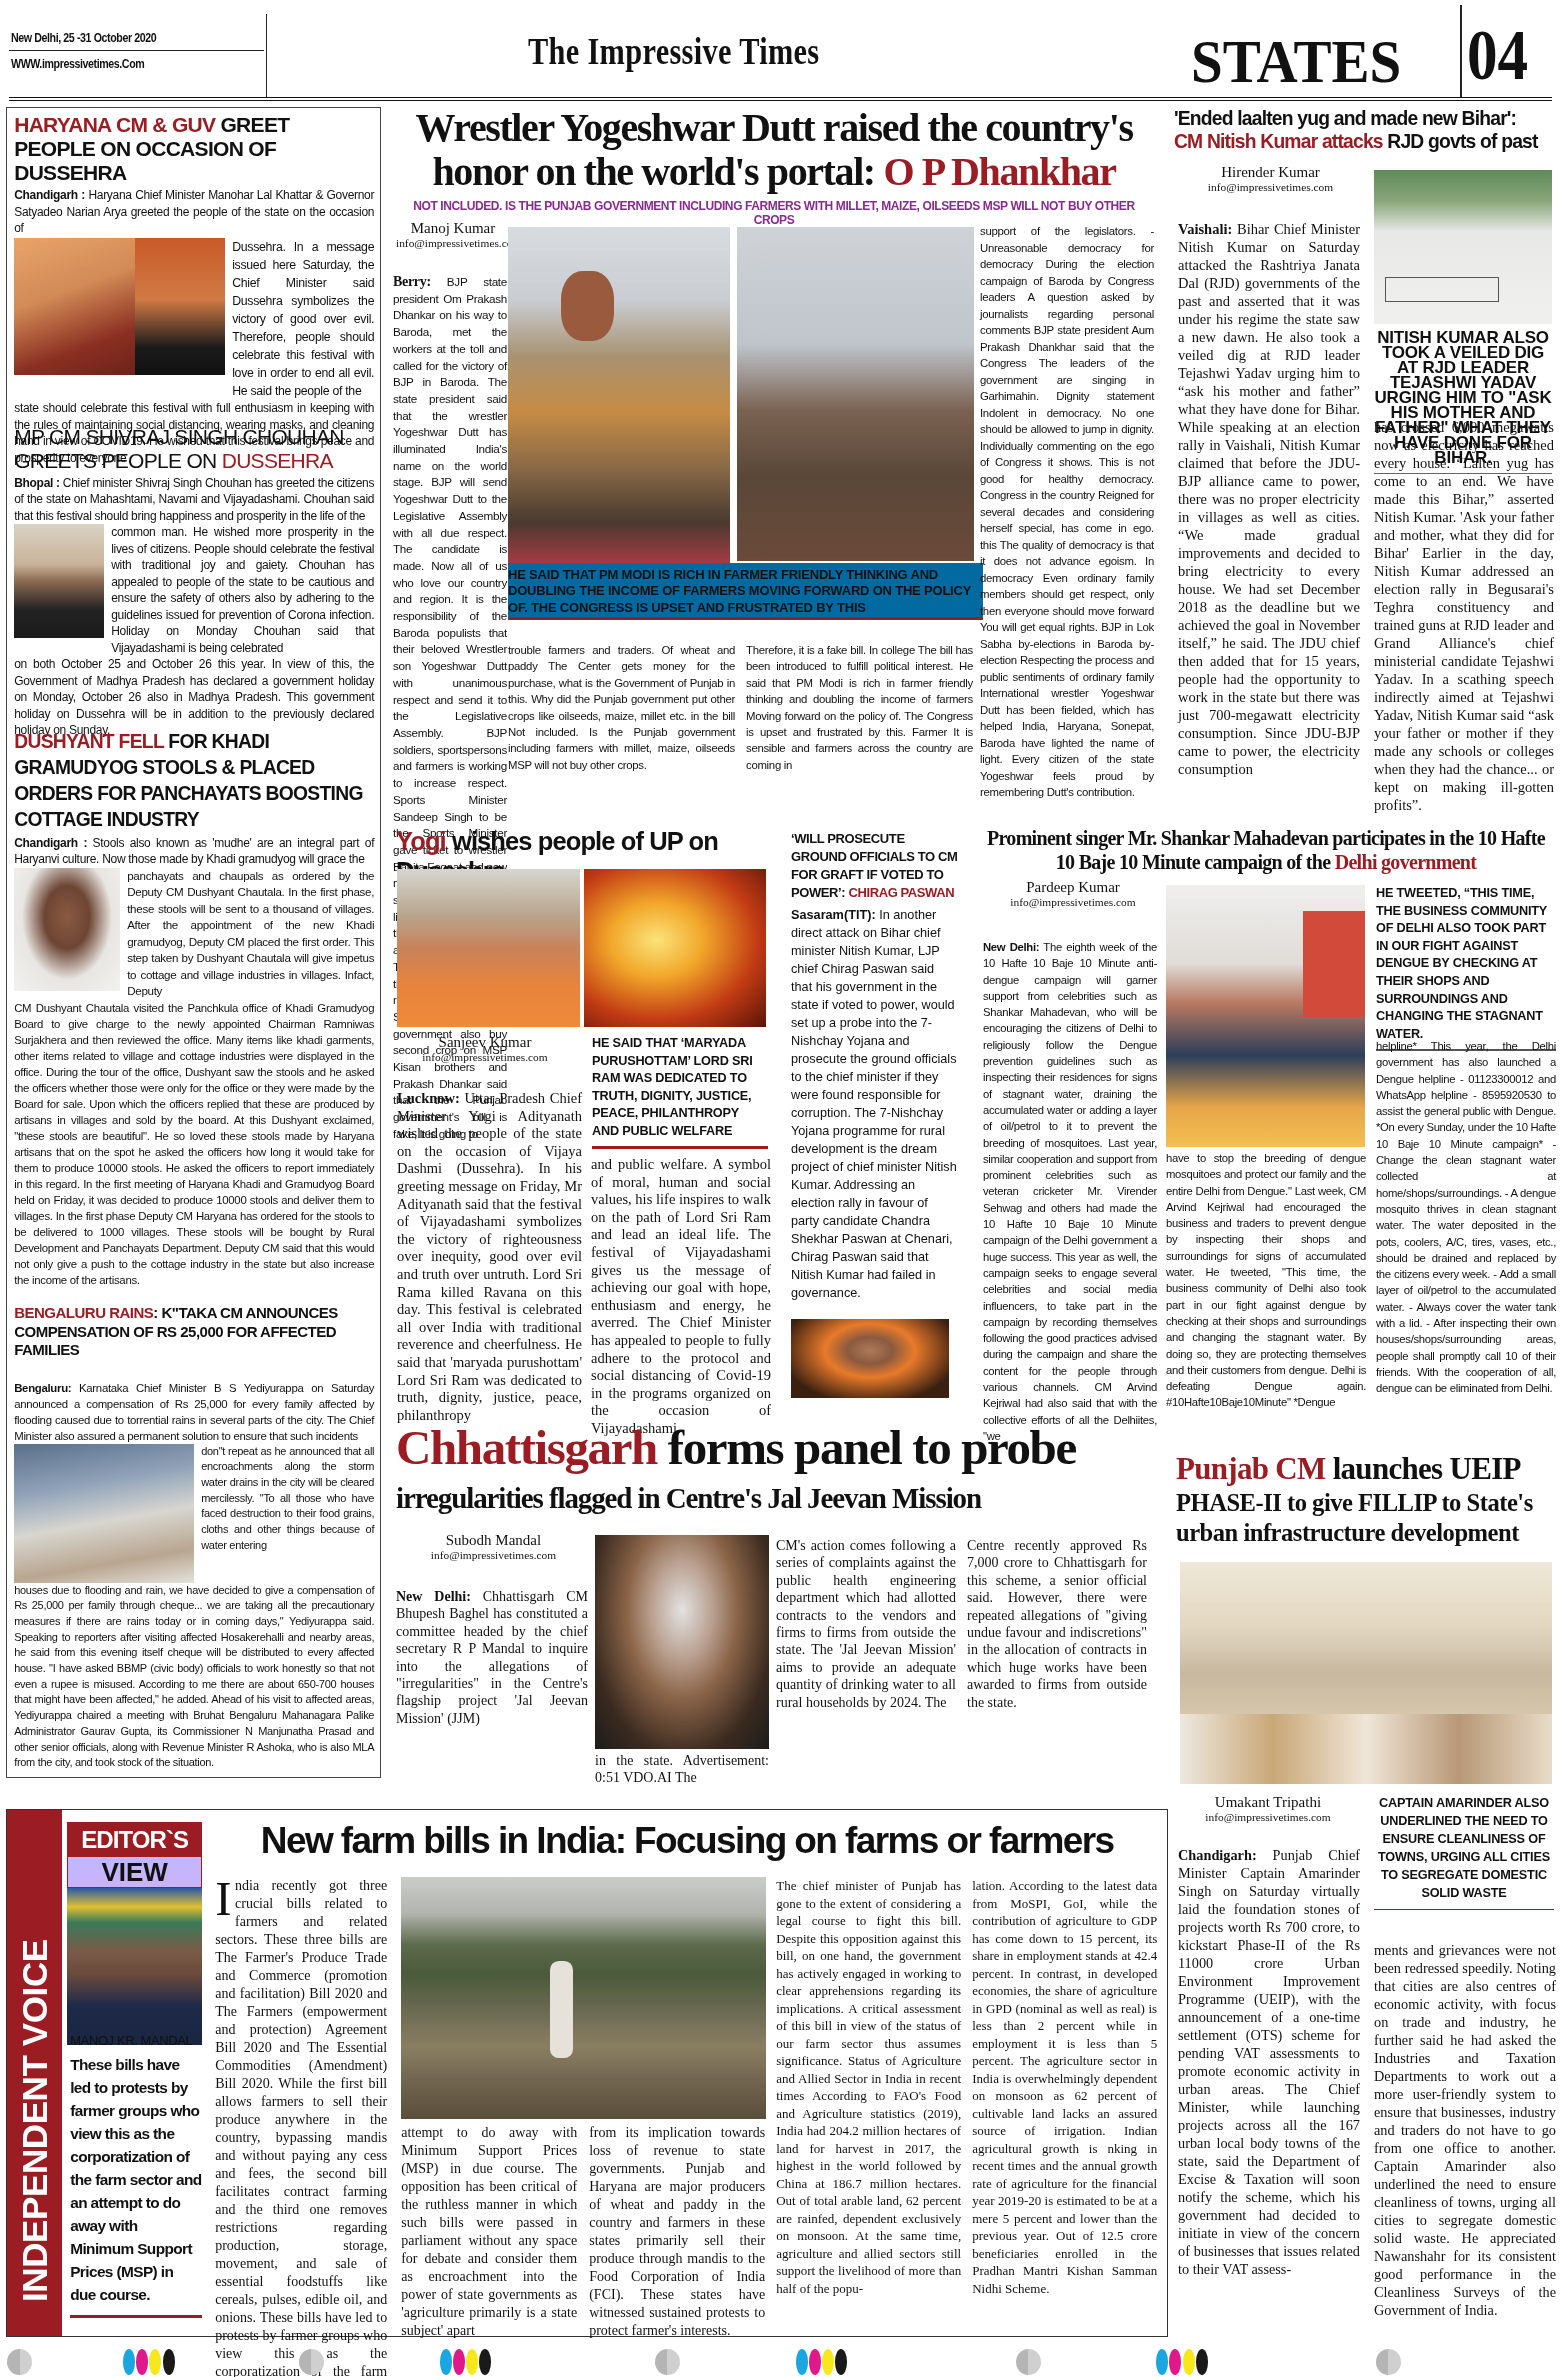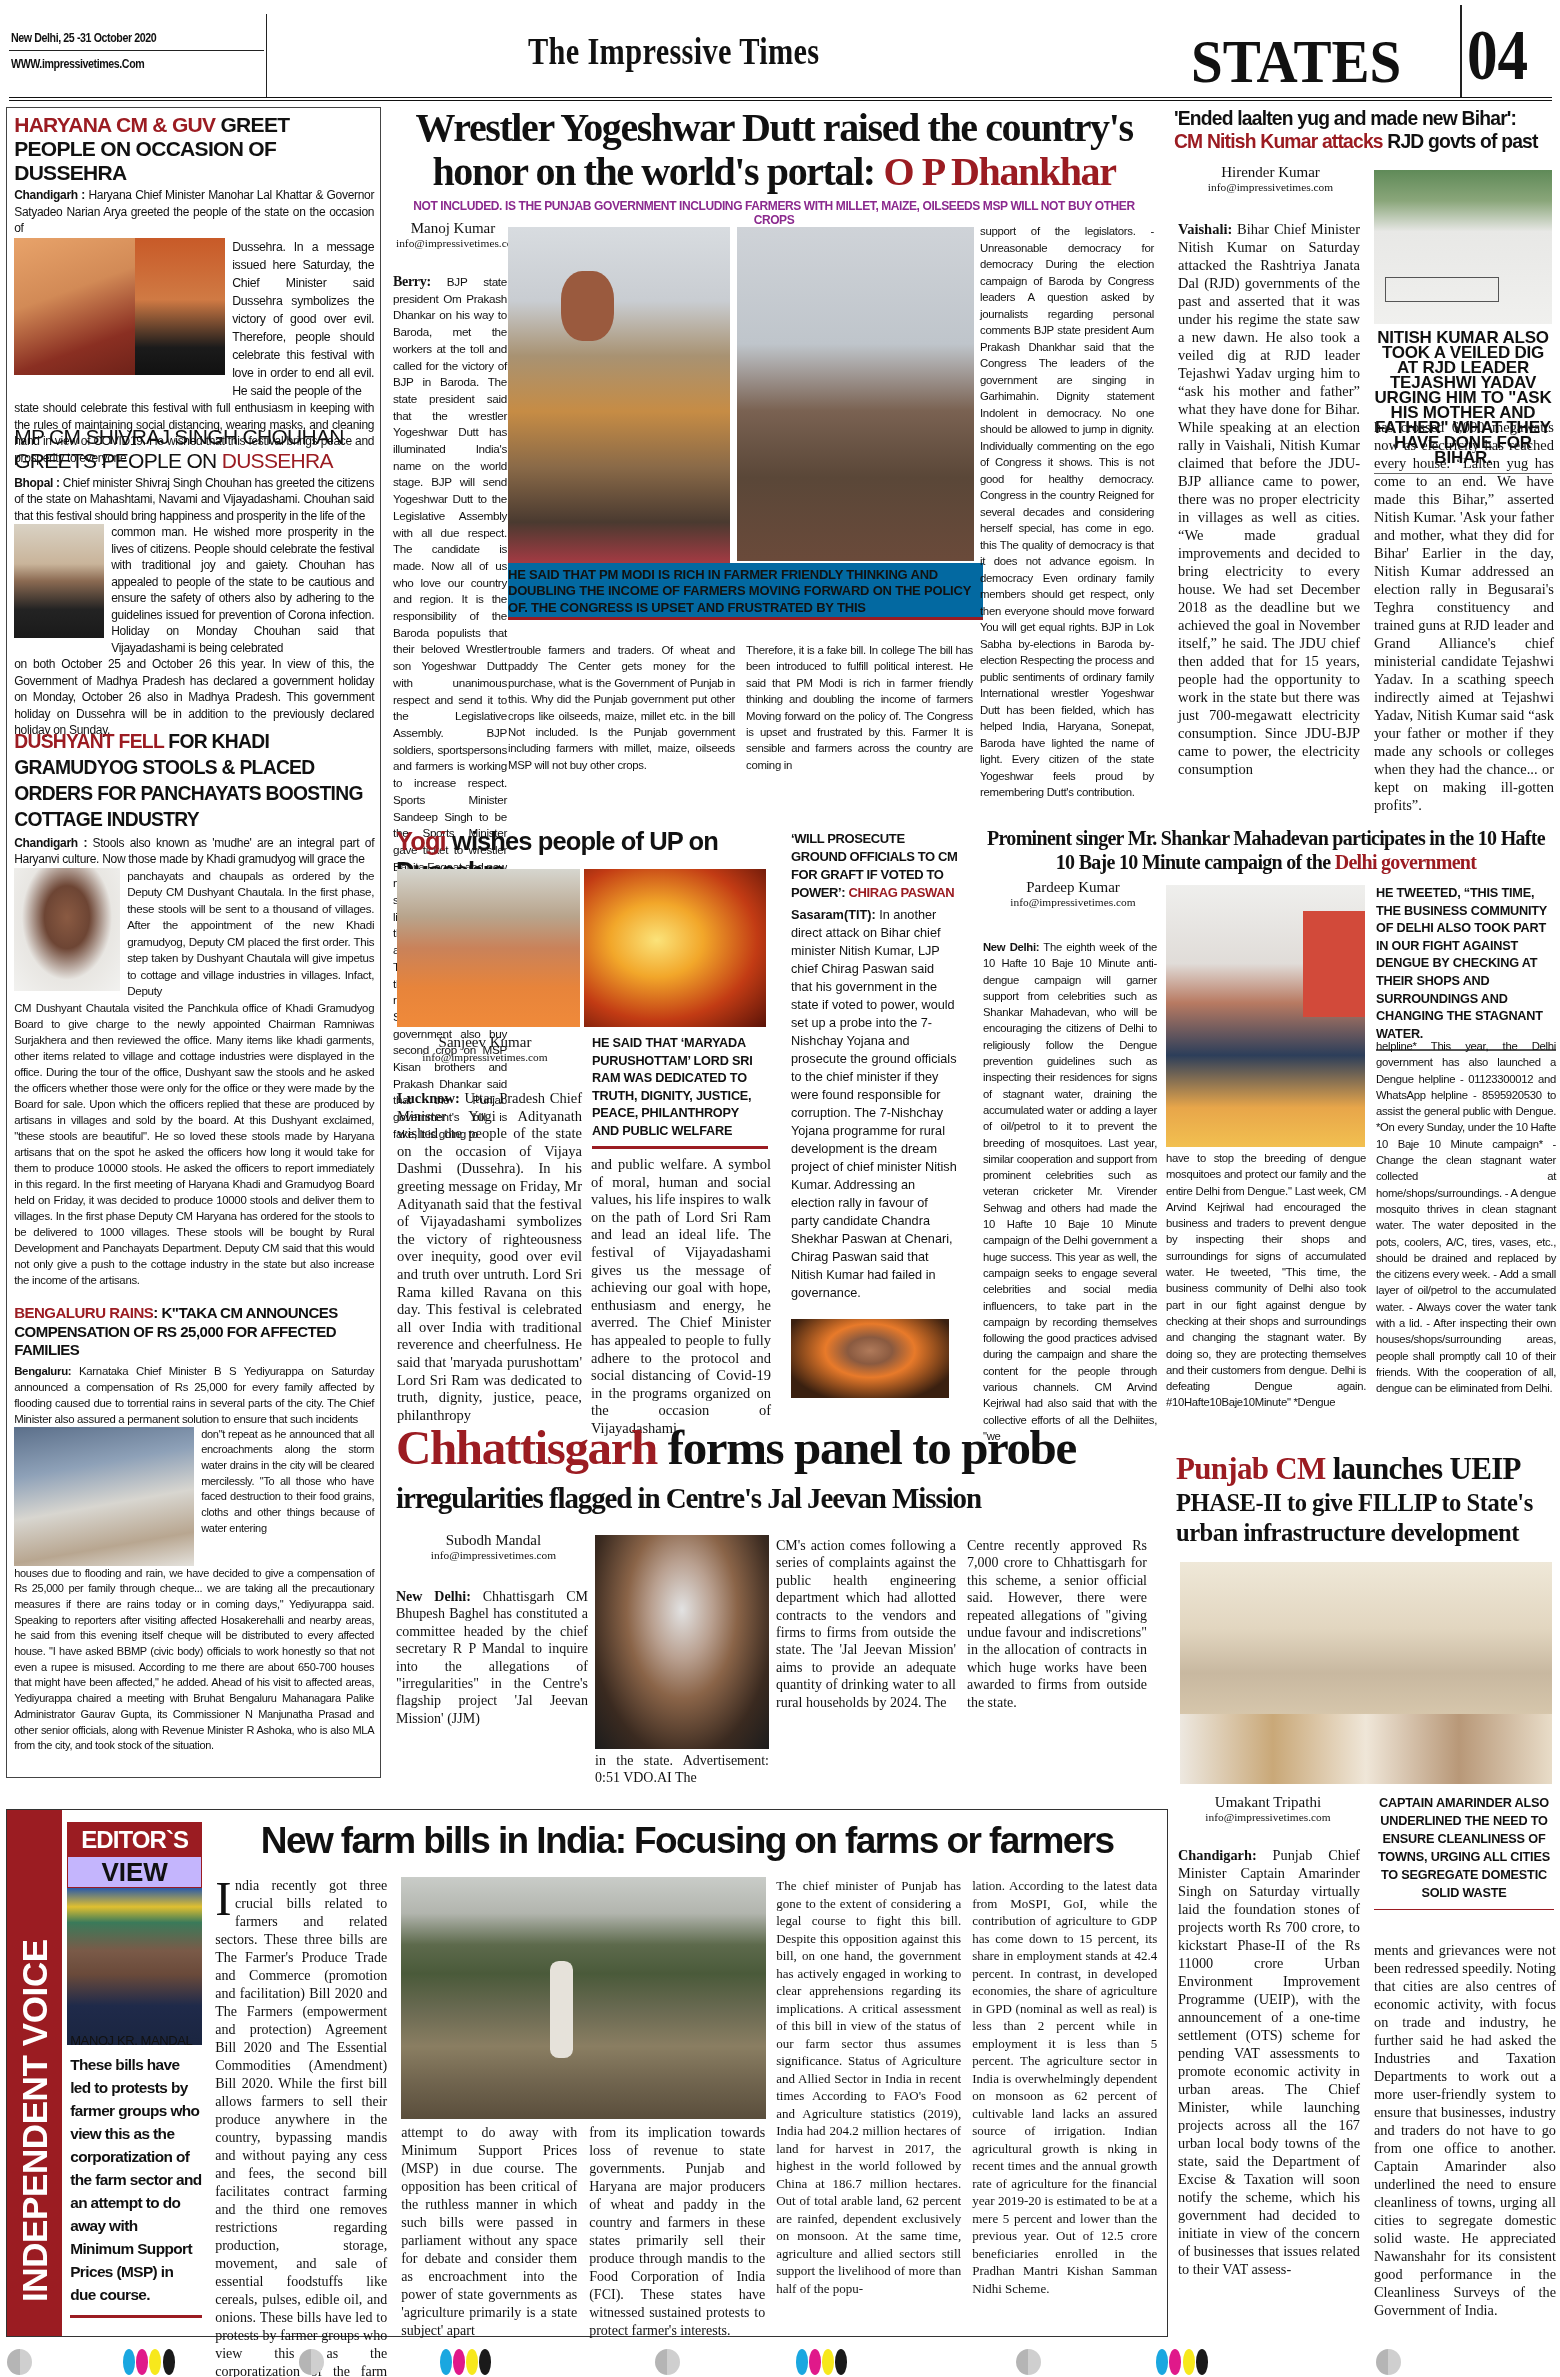--- a/index.html
+++ b/index.html
@@ -75,21 +75,21 @@
       <div style="width:106px;height:123px;flex:none;background:radial-gradient(ellipse at 50% 40%,#8a5a42 0%,#6d4534 30%,#e8e6e2 60%,#f2f2f0 100%)"></div>
       <p class="txt sans" style="font-size:11.6px">panchayats and chaupals as ordered by the Deputy CM Dushyant Chautala. In the first phase, these stools will be sent to a thousand of villages. After the appointment of the new Khadi gramudyog, Deputy CM placed the first order. This step taken by Dushyant Chautala will give impetus to cottage and village industries in villages. Infact, Deputy</p>
     </div>
     <p class="txt sans" style="font-size:11.4px;line-height:16px">CM Dushyant Chautala visited the Panchkula office of Khadi Gramudyog Board to give charge to the newly appointed Chairman Ramniwas Surjakhera and then reviewed the office. Many items like khadi garments, other items related to village and cottage industries were displayed in the office. During the tour of the office, Dushyant saw the stools and he asked the officers whether those were only for the office or they were made by the Board for sale. Upon which the officers replied that these are produced by artisans in villages and sold by the board. At this Dushyant exclaimed, "these stools are beautiful". He so loved these stools made by Haryana artisans that on the spot he asked the officers how long it would take for them to produce 10000 stools. He asked the officers to report immediately in this regard. In the first meeting of Haryana Khadi and Gramudyog Board held on Friday, it was decided to produce 10000 stools and deliver them to villages. In the first phase Deputy CM Haryana has ordered for the stools to be delivered to 1000 villages. These stools will be bought by Rural Development and Panchayats Department. Deputy CM said that this would not only give a push to the cottage industry in the state but also increase the income of the artisans.</p>
   </article>
 
   <article class="abs" style="left:7px;top:1196px;width:360px">
     <h2 style="font-size:15px;line-height:18.5px;font-weight:700;letter-spacing:-0.5px">
       <span class="red">BENGALURU RAINS</span><span>: K"TAKA CM ANNOUNCES COMPENSATION OF RS 25,000 FOR AFFECTED FAMILIES</span>
     </h2>
-    <p class="txt sans" style="margin-top:3px;font-size:11.4px;line-height:16px"><b>Bengaluru:</b><span> Karnataka Chief Minister B S Yediyurappa on Saturday announced a compensation of Rs 25,000 for every family affected by flooding caused due to torrential rains in several parts of the city. The Chief Minister also assured a permanent solution to ensure that such incidents</span></p>
+    <p class="txt sans" style="margin-top:20px;font-size:11.4px;line-height:16px"><b>Bengaluru:</b><span> Karnataka Chief Minister B S Yediyurappa on Saturday announced a compensation of Rs 25,000 for every family affected by flooding caused due to torrential rains in several parts of the city. The Chief Minister also assured a permanent solution to ensure that such incidents</span></p>
     <div style="display:flex;gap:7px">
       <div style="width:180px;height:139px;flex:none;background:linear-gradient(170deg,#5b6f8a 0%,#8ea1b8 30%,#d8d6d0 55%,#b8a690 80%,#e4e2dd 100%)"></div>
       <p class="txt sans" style="font-size:11px;line-height:15.7px">don"t repeat as he announced that all encroachments along the storm water drains in the city will be cleared mercilessly. "To all those who have faced destruction to their food grains, cloths and other things because of water entering</p>
     </div>
     <p class="txt sans" style="font-size:11px;line-height:15.7px">houses due to flooding and rain, we have decided to give a compensation of Rs 25,000 per family through cheque... we are taking all the precautionary measures if there are rains today or in coming days," Yediyurappa said. Speaking to reporters after visiting affected Hosakerehalli and nearby areas, he said from this evening itself cheque will be distributed to every affected house. "I have asked BBMP (civic body) officials to work honestly so that not even a rupee is misused. According to me there are about 650-700 houses that might have been affected," he added. Ahead of his visit to affected areas, Yediyurappa chaired a meeting with Bruhat Bengaluru Mahanagara Palike Administrator Gaurav Gupta, its Commissioner N Manjunatha Prasad and other senior officials, along with Revenue Minister R Ashoka, who is also MLA from the city, and took stock of the situation.</p>
   </article>
 </section>
 
 <article>
   <h1 class="abs serif" style="left:396px;top:106px;width:756px;text-align:center;font-size:40px;line-height:44px;font-weight:700;letter-spacing:-1.4px">

